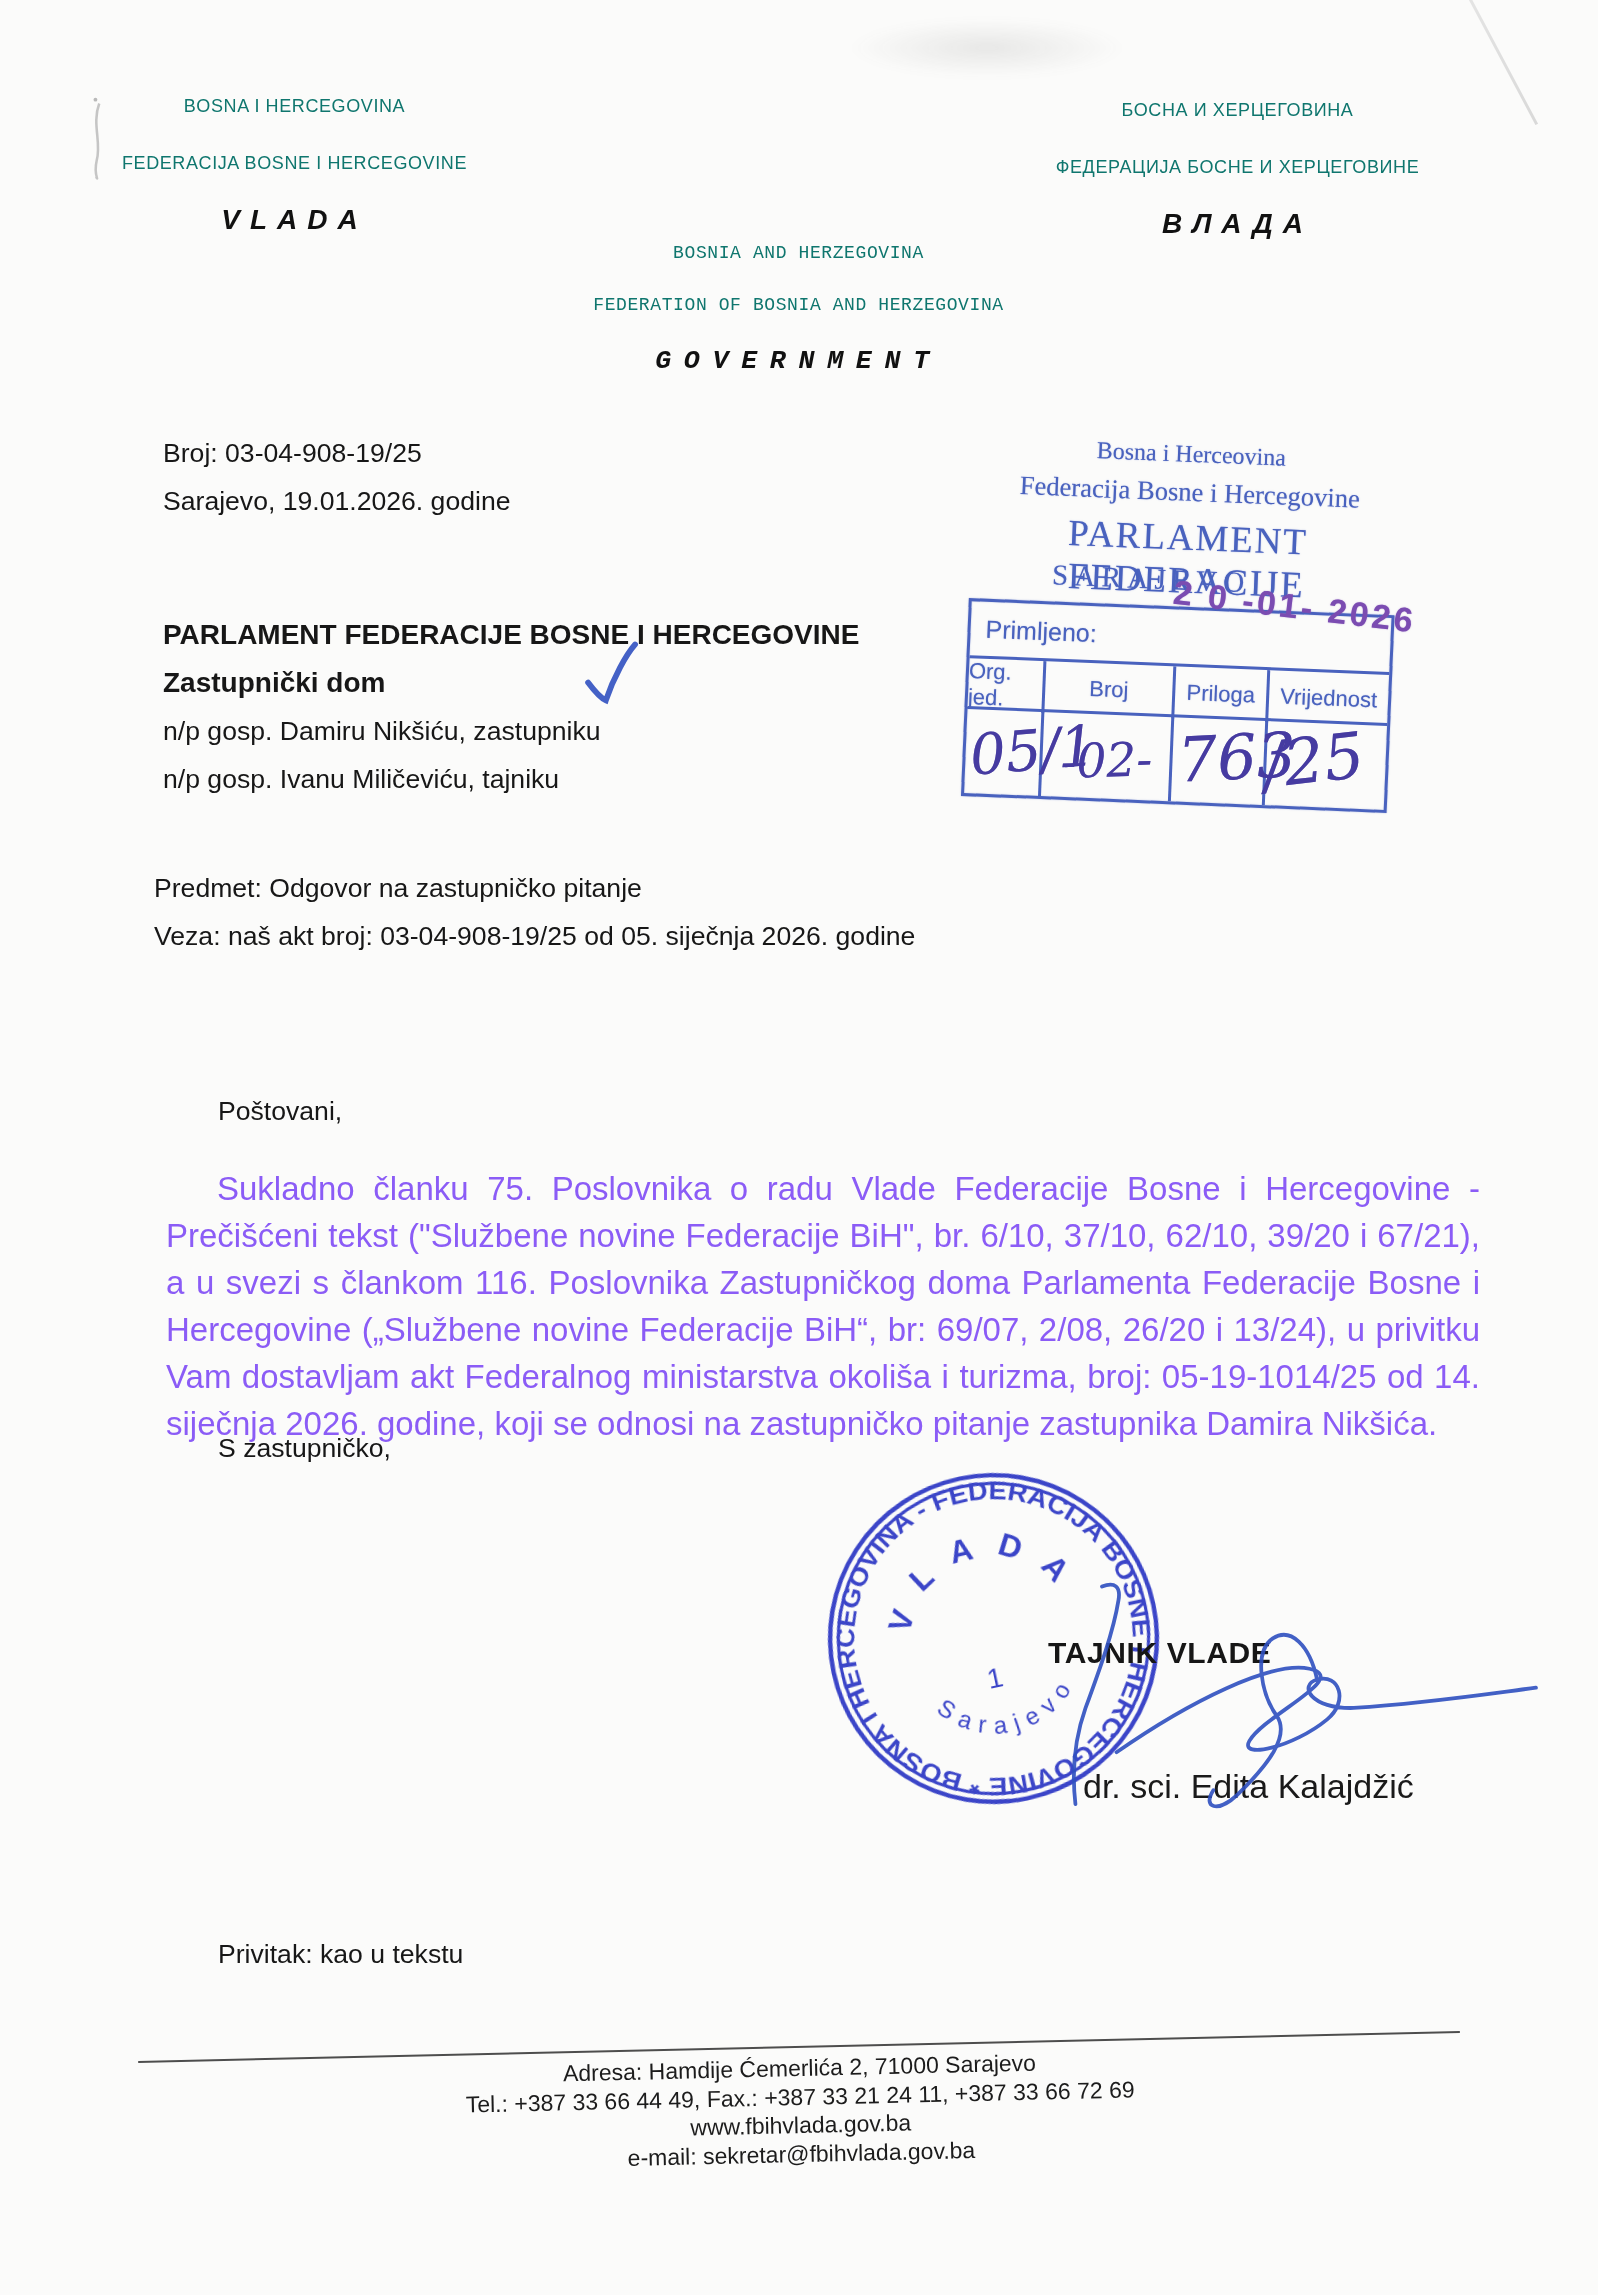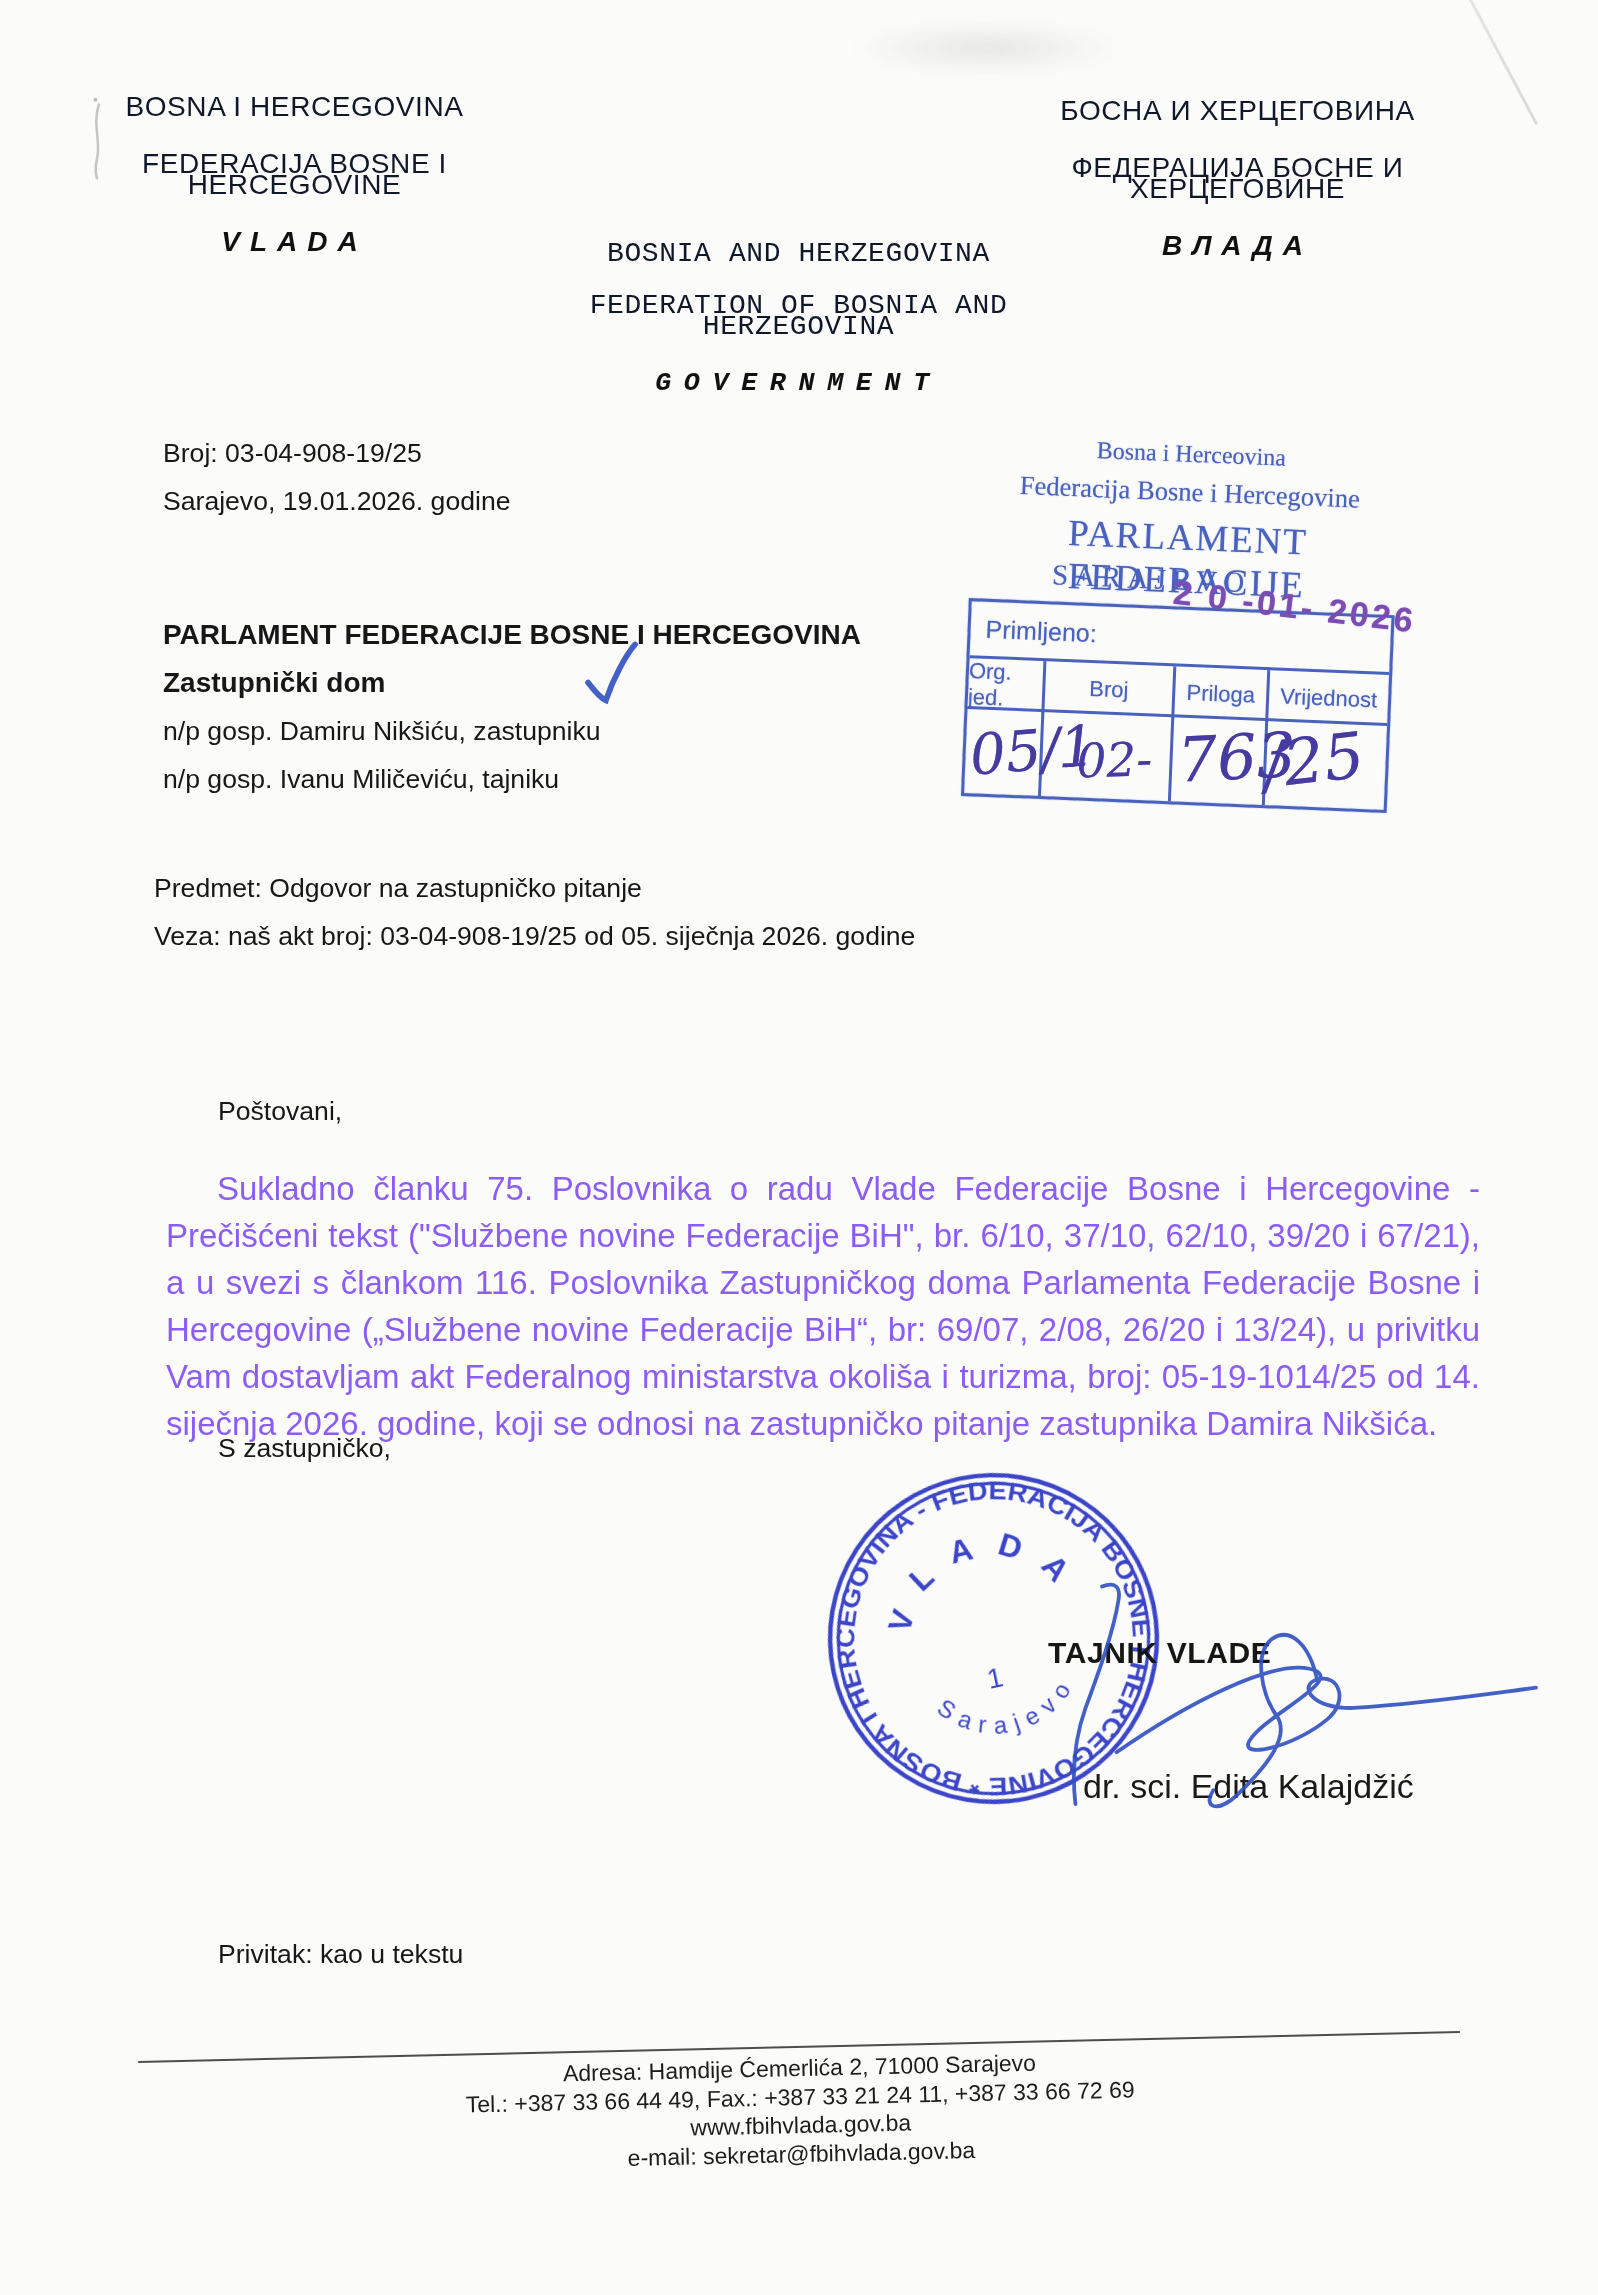--- a/index.html
+++ b/index.html
@@ -5,21 +5,21 @@
   html,body{margin:0;padding:0;}
   body{
     width:1598px;height:2295px;position:relative;overflow:hidden;
     background:#fbfbfa;
     font-family:"Liberation Sans", sans-serif;
     color:#1e1e1e;
   }
   .abs{position:absolute;}
   .ctr{text-align:center;}
   
-  .hdr-line{font-size:28px;letter-spacing:0.6px;line-height:21.5px;color:#0f172a;}
+  .hdr-line{font-size:18px;letter-spacing:0.6px;line-height:21.5px;color:#0f766e;}
   .hdr-gap1{margin-top:35px;}
   .hdr-gap2{margin-top:30px;}
   .vlada{font-size:28px;font-weight:bold;font-style:italic;letter-spacing:10px;color:#111;}
   .gov{font-size:26.6px;font-weight:600;font-style:italic;letter-spacing:12.7px;color:#111;}
   
   .t{font-size:26.6px;line-height:48px;color:#171717;}
   .t-b{font-weight:bold;font-size:28px;}
   .para{font-size:33px;line-height:47px;text-align:justify;text-indent:51px;color:#8b5cf6;}
   
   .rstamp{
@@ -130,21 +130,21 @@
       </div>
       <div class="rs-cell">
         <span class="hw" style="font-size:63px;left:-3.8px;top:1.3px;transform:rotate(-9deg);">/25</span>
       </div>
     </div>
   </div>
   <div class="rs-date">2 0 -01- 2026</div>
 </div>
 
 <div class="abs" style="left:163px;top:611px;">
-  <div class="t t-b">PARLAMENT FEDERACIJE BOSNE I HERCEGOVINA</div>
+  <div class="t t-b">PARLAMENT FEDERACIJE BOSNE I HERCEGOVINE</div>
   <div class="t t-b">Zastupnički dom</div>
   <div class="t">n/p gosp. Damiru Nikšiću, zastupniku</div>
   <div class="t">n/p gosp. Ivanu Miličeviću, tajniku</div>
 </div>
 
 <svg class="overlay" width="89" height="89" style="left:569px;top:633px;" viewBox="0 0 140 140">
   <path d="M 30 78 C 42 94 51 103 58 106 C 70 70 90 34 104 18" fill="none" stroke="#3050c0" stroke-width="9" stroke-linecap="round" opacity="0.9"></path>
 </svg>
 
 <div class="abs" style="left:154px;top:864px;">

